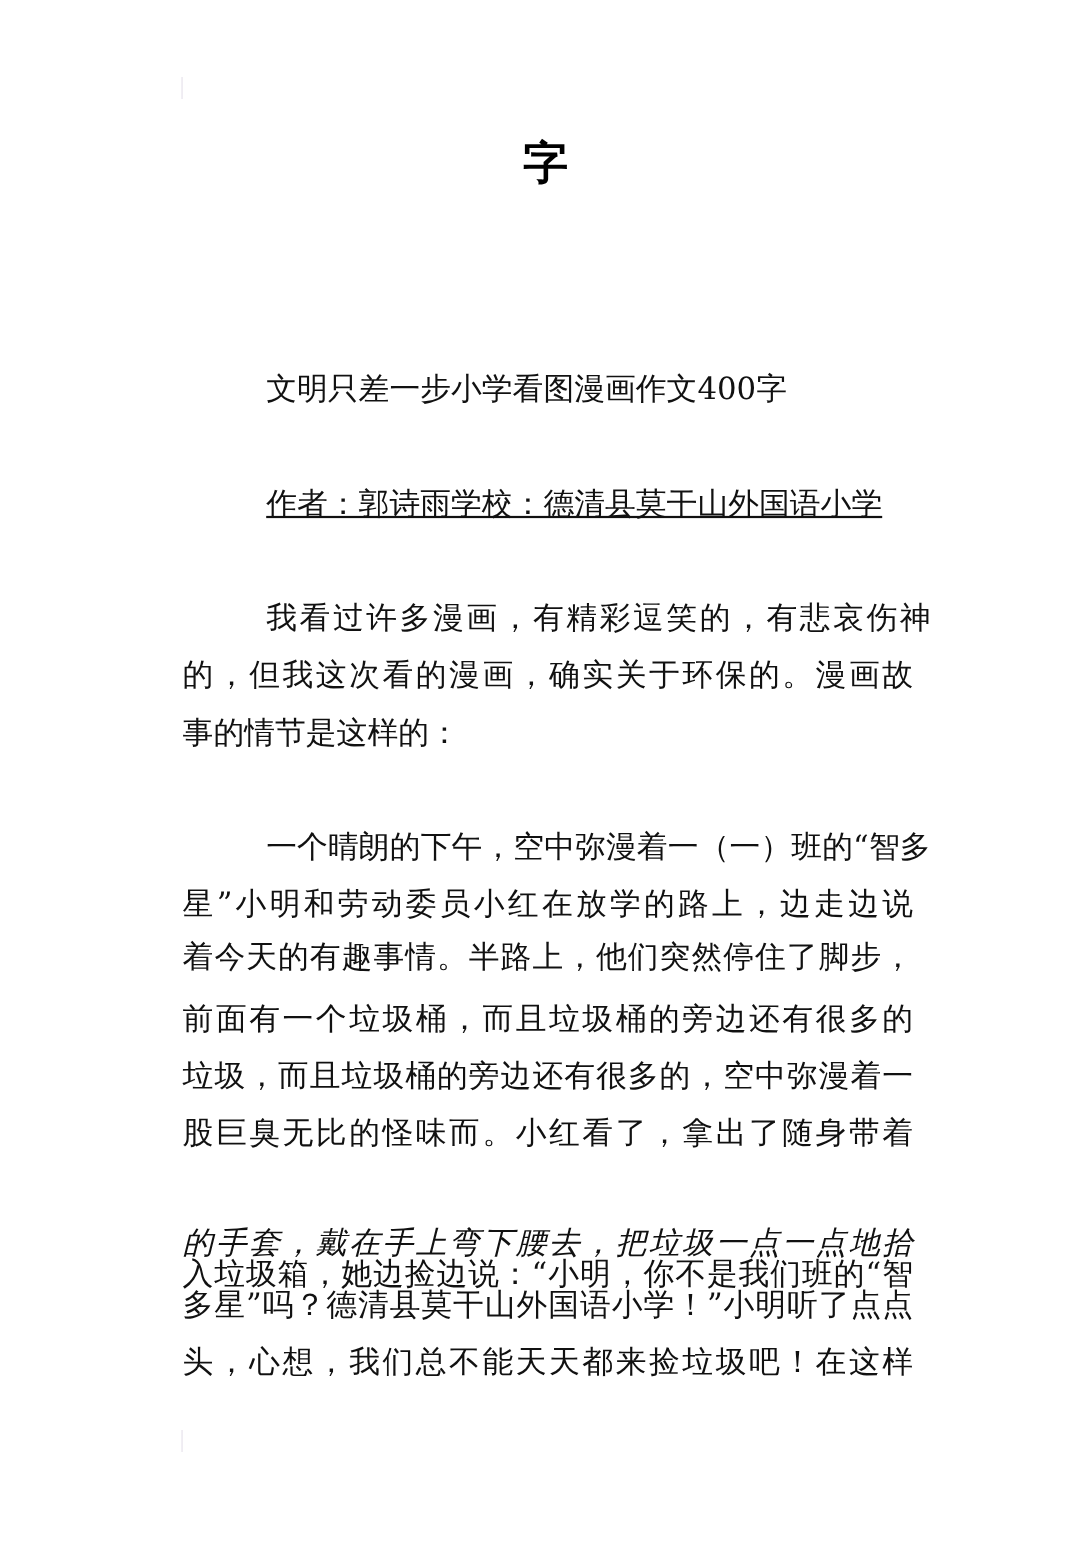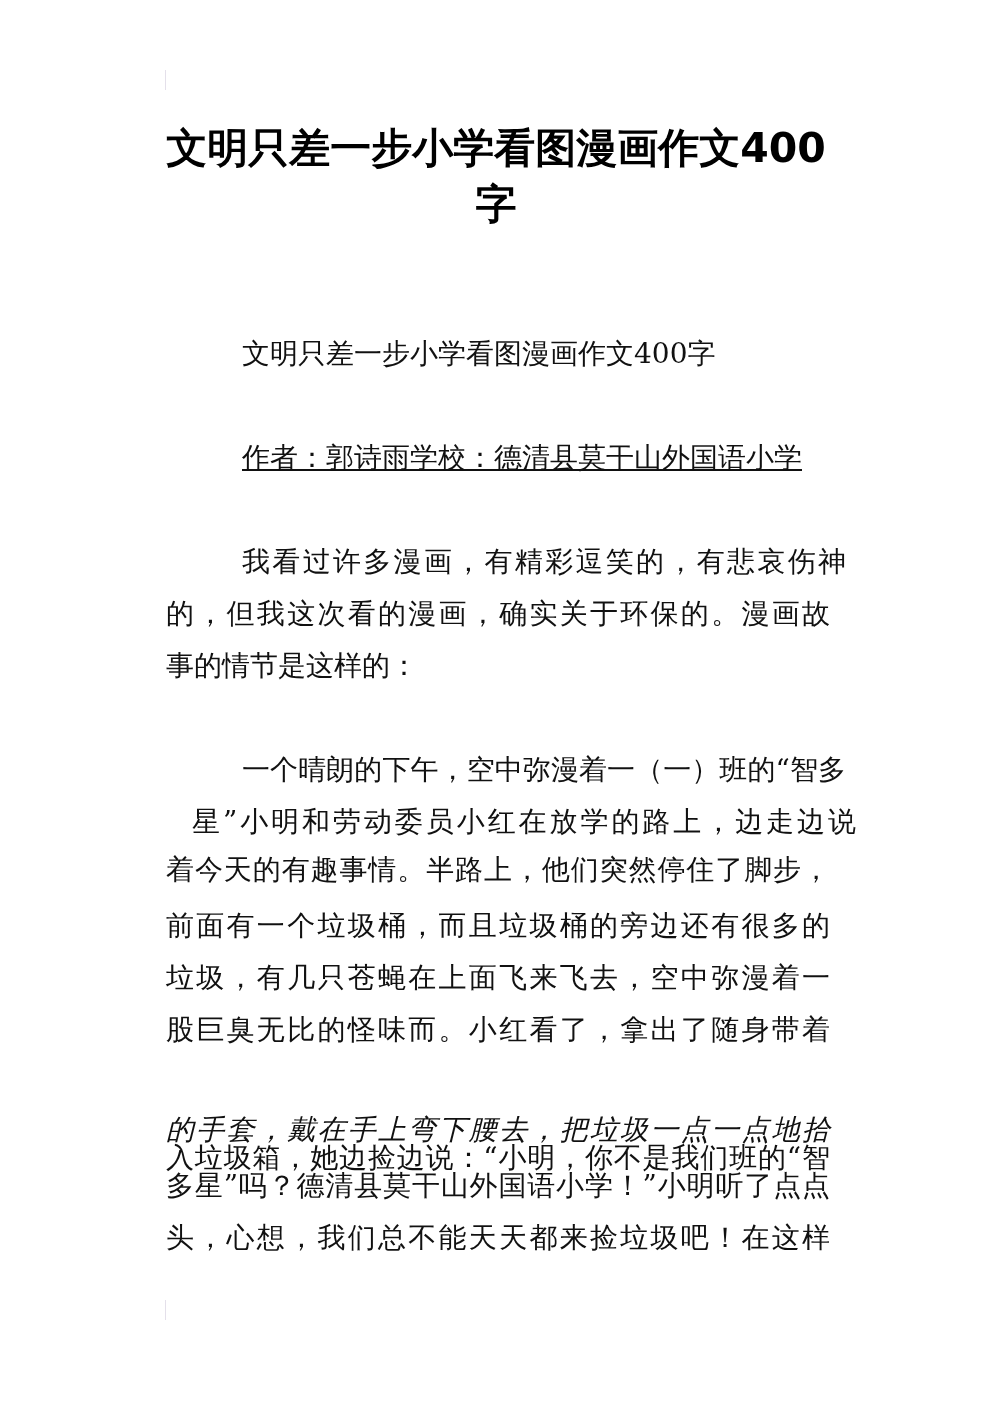--- a/index.html
+++ b/index.html
@@ -61,40 +61,39 @@
     .line.single { text-align-last: left; }
   </style>
 </head>
 <body>
 
 <div class="page">
   <div class="corner-mark top"></div>
   <div class="corner-mark bottom"></div>
 
   <div class="doc-title">
-    <div>文明只差一步小学看图漫画作文400</div>
     <div>字</div>
   </div>
 
   <div class="body-text">
     <div class="line indent single" style="top:328px;">文明只差一步小学看图漫画作文400字</div>
     <div class="line indent single" style="top:432px;text-decoration:underline;">作者：郭诗雨学校：德清县莫干山外国语小学</div>
 
     <div>
       <div class="line indent" style="top:536px;">我看过许多漫画，有精彩逗笑的，有悲哀伤神</div>
       <div class="line" style="top:588px;">的，但我这次看的漫画，确实关于环保的。漫画故</div>
       <div class="line last" style="top:640px;">事的情节是这样的：</div>
     </div>
 
     <div>
       <div class="line indent" style="top:744px;">一个晴朗的下午，空中弥漫着一（一）班的“智多</div>
-      <div class="line" style="top:796px;margin-left:26px;">星”小明和劳动委员小红在放学的路上，边走边说</div>
+      <div class="line" style="top:796px;">星”小明和劳动委员小红在放学的路上，边走边说</div>
       <div class="line" style="top:844px;">着今天的有趣事情。半路上，他们突然停住了脚步，</div>
       <div class="line" style="top:900px;">前面有一个垃圾桶，而且垃圾桶的旁边还有很多的</div>
-      <div class="line" style="top:952px;">垃圾，有几只苍蝇在上面飞来飞去，空中弥漫着一</div>
+      <div class="line" style="top:952px;">垃圾，而且垃圾桶的旁边还有很多的，空中弥漫着一</div>
       <div class="line" style="top:1004px;">股巨臭无比的怪味而。小红看了，拿出了随身带着</div>
       <div class="line" style="top:1104px;font-style:italic;">的手套，戴在手上弯下腰去，把垃圾一点一点地拾</div>
       <div class="line" style="top:1132px;">入垃圾箱，她边捡边说：“小明，你不是我们班的“智</div>
       <div class="line" style="top:1160px;">多星”吗？德清县莫干山外国语小学！”小明听了点点</div>
       <div class="line" style="top:1212px;">头，心想，我们总不能天天都来捡垃圾吧！在这样</div>
     </div>
   </div>
 </div>
 
 </body></html>

